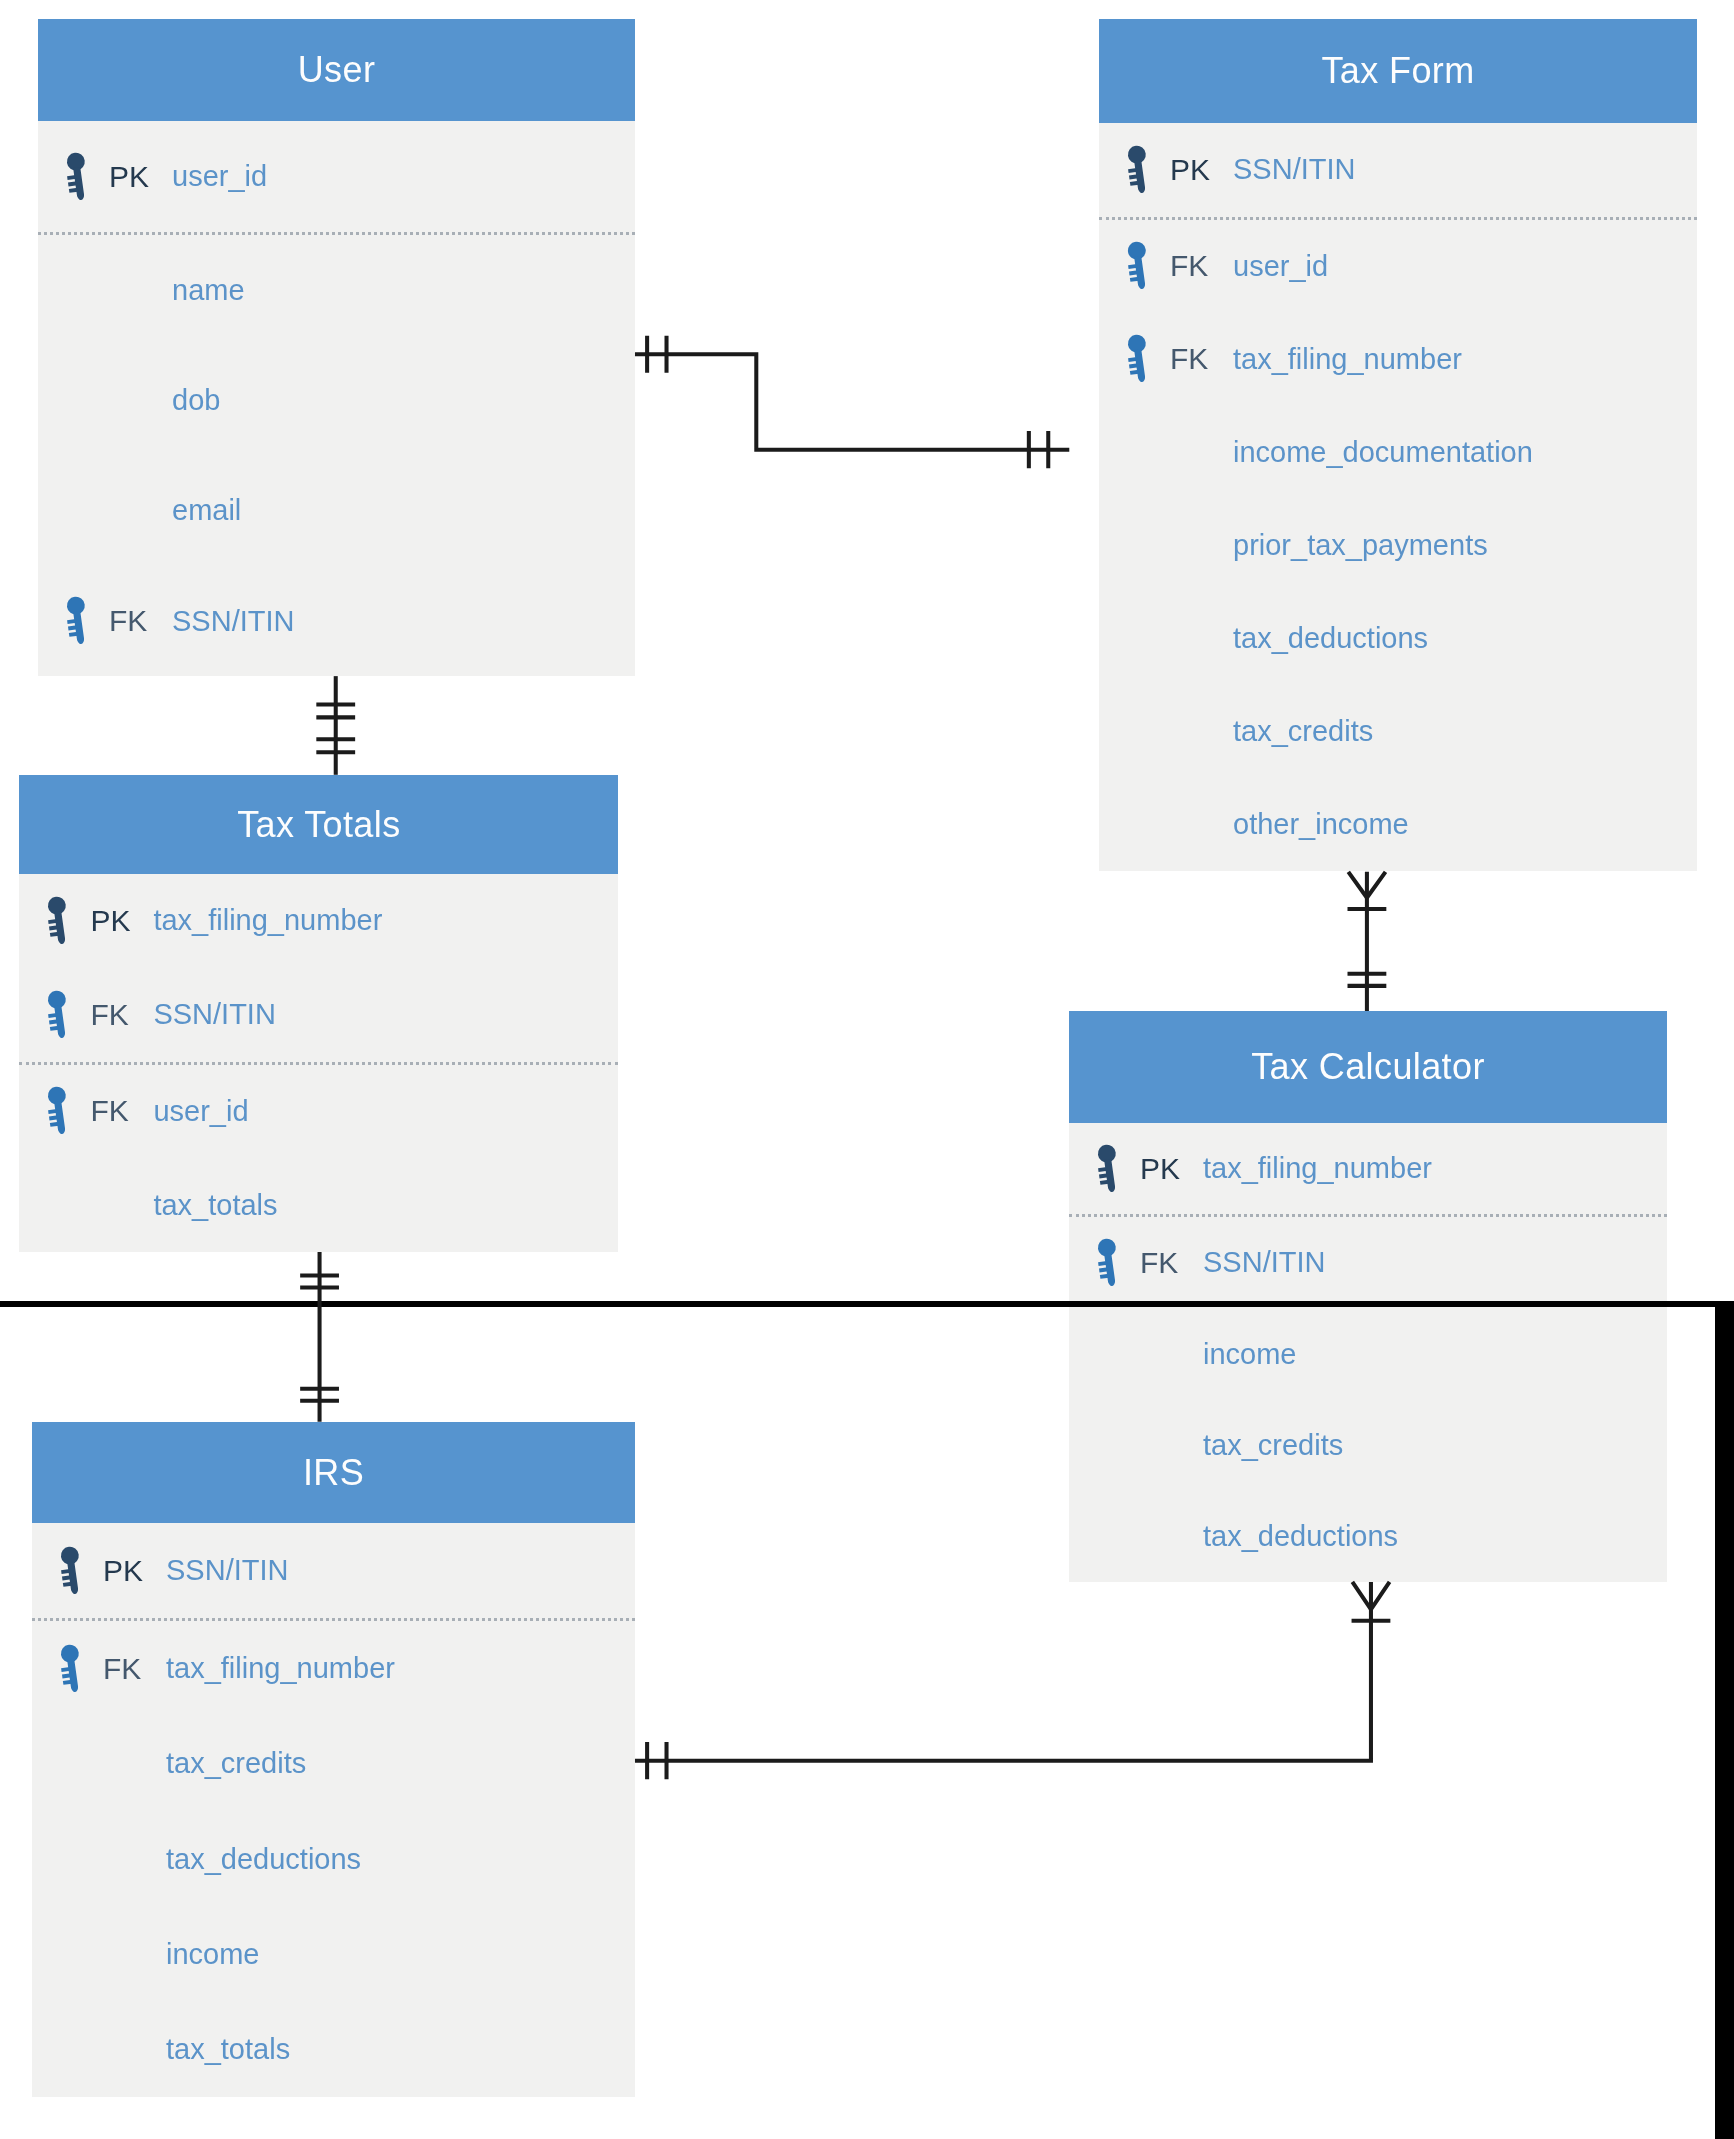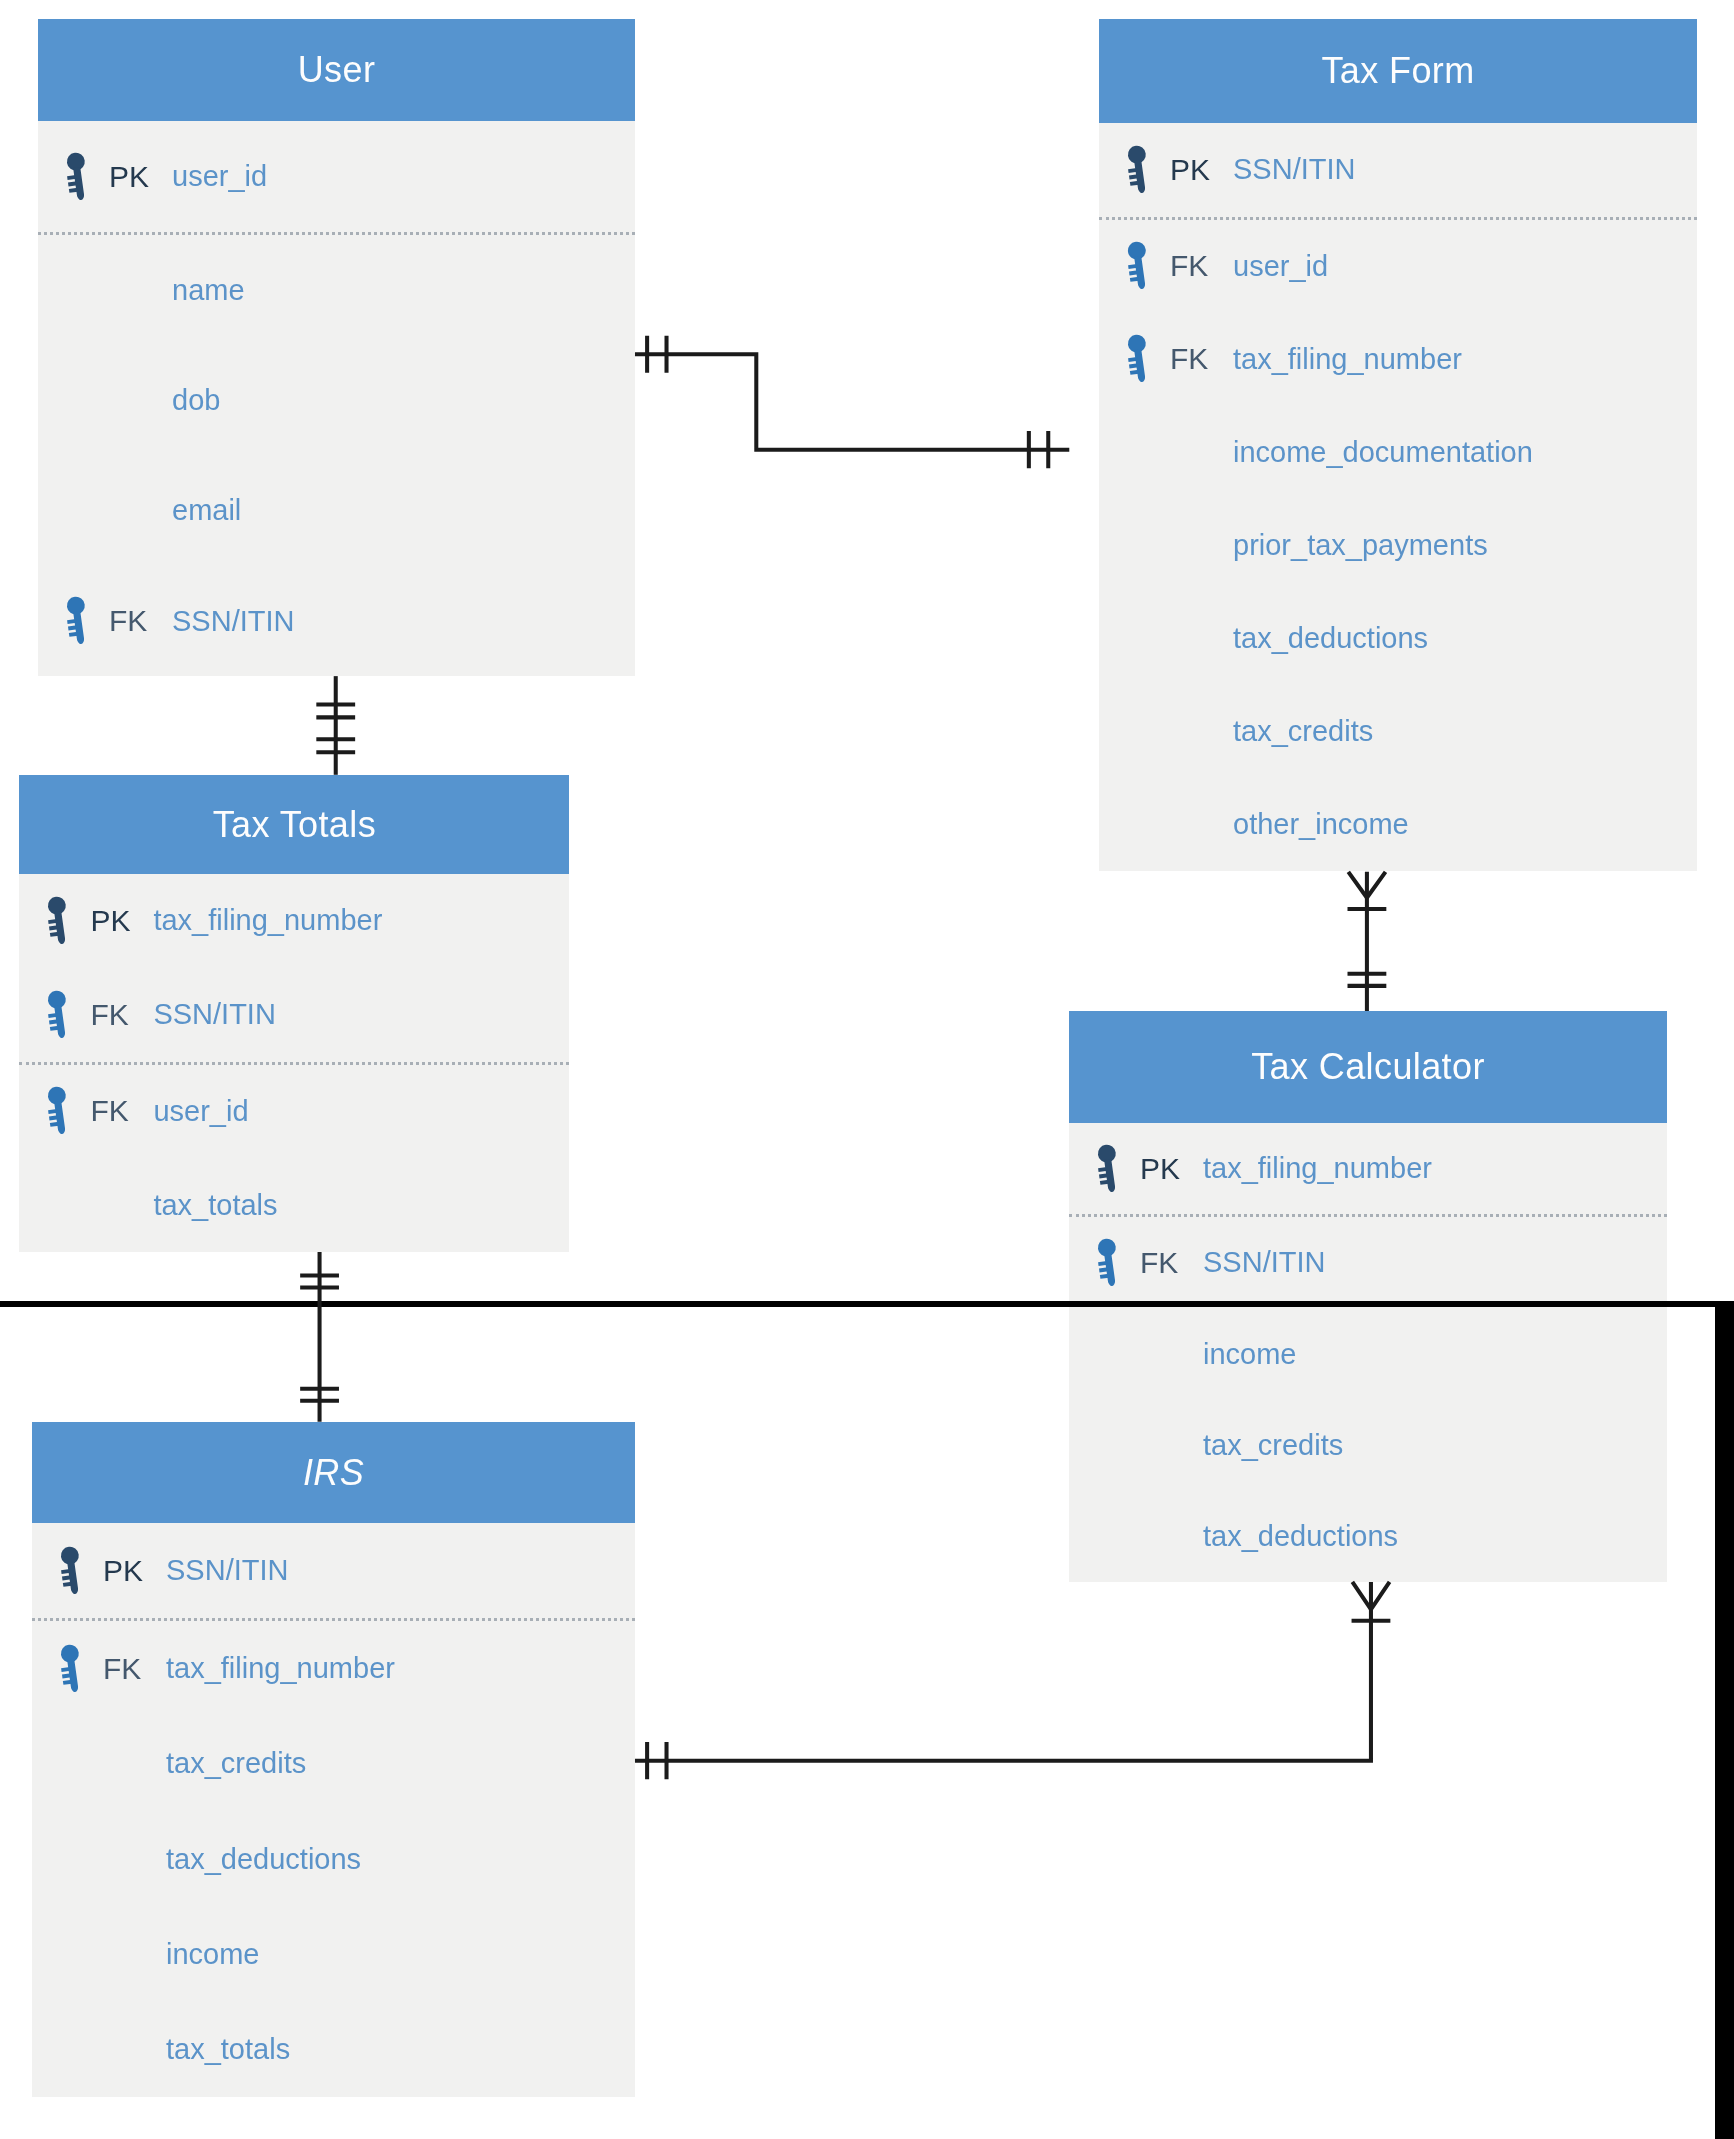--- a/index.html
+++ b/index.html
@@ -24,26 +24,26 @@
   .key-label.fk{color:var(--fk-text);}
   .field-name{font-size:29px;color:var(--field-text);text-align:right;}
   .pk-key{color:var(--pk-icon);}
   .fk-key{color:var(--fk-icon);}
 
   
   #e-user          {left:38px;  top:19.4px;   width:597px; height:657px;}
   #e-user          .entity-header{height:102px;}
   #e-tax-form      {left:1099px;top:19.4px;   width:598px; height:852px;}
   #e-tax-form      .entity-header{height:104px;}
-  #e-tax-totals    {left:19.4px;  top:775px;  width:550px; height:477px;}
+  #e-tax-totals    {left:19.4px;  top:775px;  width:599px; height:477px;}
   #e-tax-totals    .entity-header{height:99px;}
   #e-tax-calculator{left:1069px;top:1011px; width:598px; height:571px;}
   #e-tax-calculator.entity .entity-header{height:112px;}
   #e-irs           {left:32px;  top:1422px; width:603px; height:675px;}
-  #e-irs           .entity-header{height:101px;font-style:italic;}
+  #e-irs           .entity-header{height:101px;}
 
   #entities{position:absolute;inset:0;z-index:1;}
 
   
   #artifact-hline{position:absolute;left:0;top:1301px;width:1735px;height:5.7px;background:var(--artifact);z-index:2;}
   #artifact-rbar {position:absolute;left:1715px;top:1301px;width:19.4px;height:839px;background:var(--artifact);z-index:2;}
 
   
   #connectors{position:absolute;left:0;top:0;z-index:3;}
   #connectors path, #connectors line{stroke:var(--connector);stroke-width:5;fill:none;}

